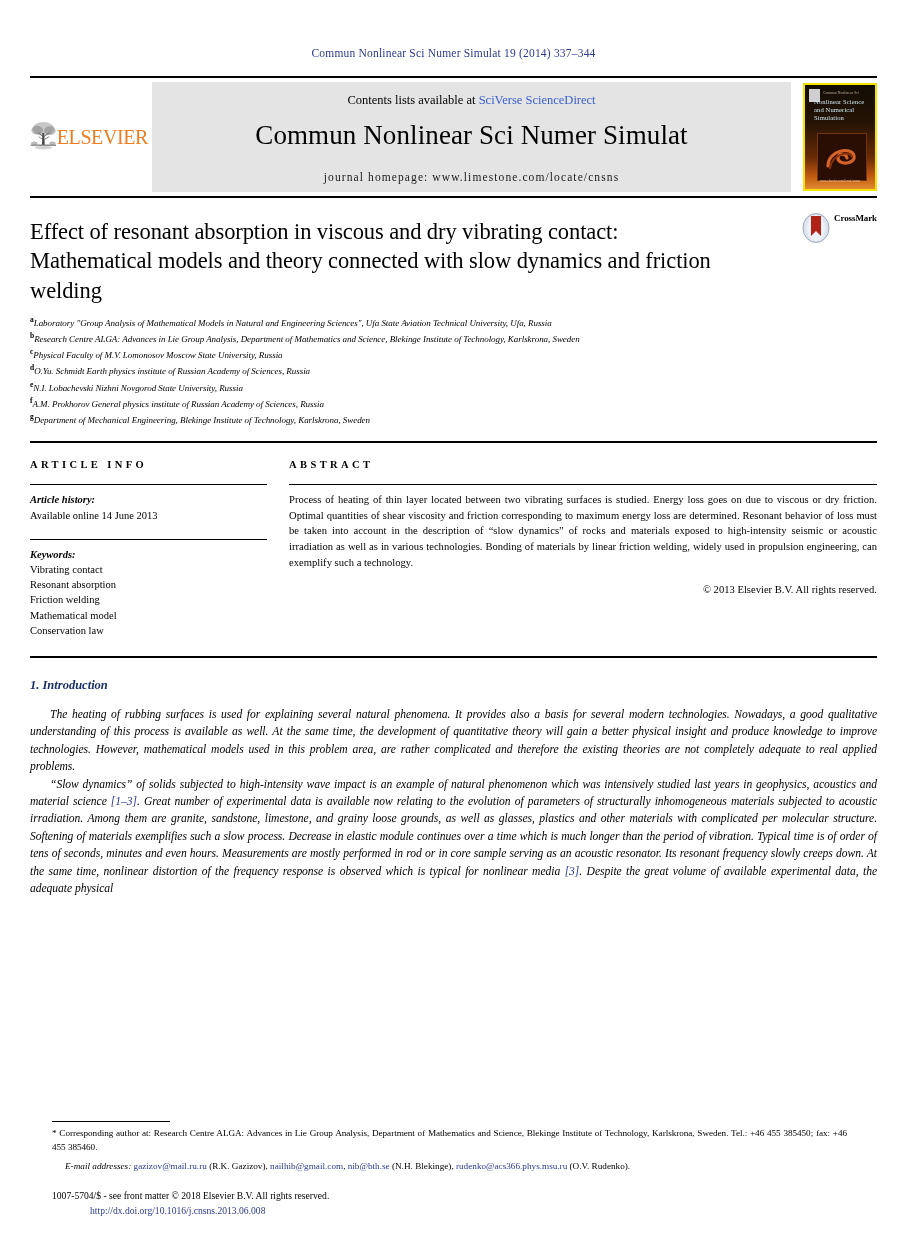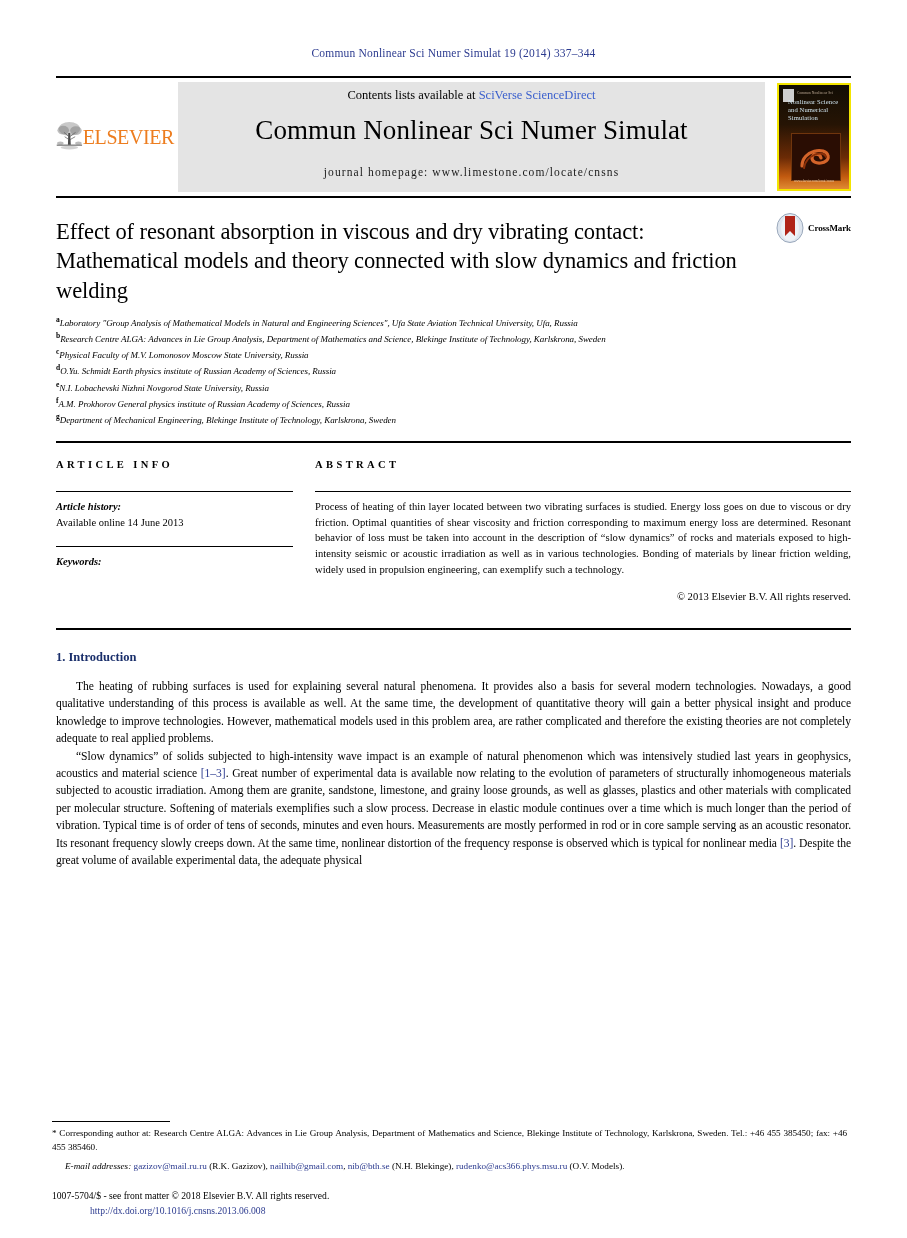--- a/index.html
+++ b/index.html
@@ -6,21 +6,21 @@
   html, body { margin: 0; padding: 0; }
   body {
     width: 907px;
     height: 1238px;
     background: #ffffff;
     font-family: "Liberation Serif", serif;
     color: #000000;
     position: relative;
     overflow: hidden;
   }
-  .page { position: relative; width: 907px; height: 1238px; padding: 0 56px; }
+  .page { position: relative; width: 907px; height: 1238px; padding: 0 30px; }
 
   
   .runhead {
     text-align: center;
     font-size: 11.5px;
     color: #2b3a8f;
     letter-spacing: .2px;
     padding-top: 47px;
     font-family: "Liberation Serif", serif;
   }
@@ -50,20 +50,21 @@
     color: #ed7d1f;
     font-weight: 400;
     line-height: 1;
     margin-top: 1px;
   }
   .mast-center {
     flex: 1 1 auto;
     background: #e4e4e4;
     display: flex;
     flex-direction: column;
+    justify-content: center;
     align-items: center;
     margin: 4px 6px 4px 4px;
     padding: 6px 0 4px 0;
   }
   .contents-line { font-size: 12.5px; color: #000; }
   .contents-line .sd { color: #3a5fcd; }
   .journal-title {
     font-size: 27px;
     margin: 12px 0 20px 0;
     letter-spacing: .1px;
@@ -90,21 +91,21 @@
   }
   .cover-swirl { position:absolute; top:4px; left:4px; width:42px; height:40px; }
   .cover-url { position:absolute; bottom:6px; left:0; right:0; text-align:center; font-size:3.2px; color:#e8cbaa; }
 
   .rule-thick { border-top: 2.5px solid #000; }
 
   
   .titleblock { position: relative; padding-top: 19px; }
   .crossmark {
     position: absolute; right: 0px; top: 15px;
-    display: flex; align-items: center; gap: 4px;
+    display: flex; gap: 4px;
   }
   .cm-badge { width: 28px; height: 30px; }
   .cm-label { font-size: 9px; font-weight: bold; letter-spacing: -0.1px; }
   .paper-title {
     font-size: 22.5px;
     line-height: 1.3;
     font-weight: 400;
     margin: 0;
     max-width: 700px;
     letter-spacing: -0.1px;
@@ -131,41 +132,41 @@
     padding-top: 16px;
     display: flex;
     gap: 22px;
   }
   .col-info { flex: 0 0 237px; }
   .col-abs { flex: 1 1 auto; }
   .sechead {
     font-size: 10.5px;
     font-weight: bold;
     letter-spacing: 3.4px;
-    margin-bottom: 21px;
+    margin-bottom: 14px;
   }
   .hr-sec { border-top: 1.6px solid #000; margin: 0 0 7px 0; }
   .lbl-it { font-style: italic; font-weight: bold; font-size: 10.5px; line-height: 1.45; }
   .hist-line { font-size: 10.5px; line-height: 1.45; }
   .hist-gap { height: 16px; }
   .kw { font-size: 10.5px; line-height: 1.45; }
   .abstract-p {
     font-size: 10.6px;
     line-height: 1.47;
     text-align: justify;
     margin: 0;
   }
   .copyright {
     font-size: 10.6px;
     text-align: right;
     margin-top: 14px;
   }
 
   
-  .bodywrap { margin-top: 26px; border-top: 2.5px solid #000; padding-top: 20px; }
+  .bodywrap { margin-top: 18px; border-top: 2.5px solid #000; padding-top: 20px; font-style: italic; }
   .h1 { font-size: 12.5px; font-weight: bold; color: #1a2f6b; margin: 0 0 13px 0; }
   .para {
     font-size: 11.6px;
     line-height: 1.5;
     text-align: justify;
     text-indent: 20px;
     margin: 0;
     letter-spacing: -0.05px;
   }
   .ref { color: #2b3a8f; }
@@ -264,20 +265,27 @@
 
   <div class="infowrap">
     <div class="col-info">
       <div class="sechead">ARTICLE INFO</div>
       <div class="hr-sec"></div>
       <div class="lbl-it">Article history:</div>
       <div class="hist-line">Available online 14 June 2013</div>
       <div class="hist-gap"></div>
       <div class="hr-sec"></div>
       <div class="lbl-it">Keywords:</div>
+      <div>
+          <div class="kw">Vibrating contact</div>
+          <div class="kw">Resonant absorption</div>
+          <div class="kw">Friction welding</div>
+          <div class="kw">Mathematical model</div>
+          <div class="kw">Conservation law</div>
+        </div>
     </div>
 
     <div class="col-abs">
       <div class="sechead">ABSTRACT</div>
       <div class="hr-sec"></div>
       <p class="abstract-p">Process of heating of thin layer located between two vibrating surfaces is studied. Energy loss goes on due to viscous or dry friction. Optimal quantities of shear viscosity and friction corresponding to maximum energy loss are determined. Resonant behavior of loss must be taken into account in the description of “slow dynamics” of rocks and materials exposed to high-intensity seismic or acoustic irradiation as well as in various technologies. Bonding of materials by linear friction welding, widely used in propulsion engineering, can exemplify such a technology.</p>
       <div class="copyright">© 2013 Elsevier B.V. All rights reserved.</div>
     </div>
   </div>
 
@@ -287,21 +295,21 @@
     <p class="para">
       <span>“Slow dynamics” of solids subjected to high-intensity wave impact is an example of natural phenomenon which was intensively studied last years in geophysics, acoustics and material science </span><span class="ref">[1–3]</span><span>. Great number of experimental data is available now relating to the evolution of parameters of structurally inhomogeneous materials subjected to acoustic irradiation. Among them are granite, sandstone, limestone, and grainy loose grounds, as well as glasses, plastics and other materials with complicated per molecular structure. Softening of materials exemplifies such a slow process. Decrease in elastic module continues over a time which is much longer than the period of vibration. Typical time is of order of tens of seconds, minutes and even hours. Measurements are mostly performed in rod or in core sample serving as an acoustic resonator. Its resonant frequency slowly creeps down. At the same time, nonlinear distortion of the frequency response is observed which is typical for nonlinear media </span><span class="ref">[3]</span><span>. Despite the great volume of available experimental data, the adequate physical</span>
     </p>
   </div>
 
   <div class="footnotes">
     <div class="fn-rule"></div>
     <div class="fn">* Corresponding author at: Research Centre ALGA: Advances in Lie Group Analysis, Department of Mathematics and Science, Blekinge Institute of Technology, Karlskrona, Sweden. Tel.: +46 455 385450; fax: +46 455 385460.</div>
     <div class="fn-emails">
       <i>E-mail addresses:</i>
-      <span> <span class="link">gazizov@mail.ru.ru</span><span> (R.K. Gazizov)</span>,  <span class="link">nailhib@gmail.com</span>,  <span class="link">nib@bth.se</span><span> (N.H. Blekinge)</span>,  <span class="link">rudenko@acs366.phys.msu.ru</span><span> (O.V. Models)</span>.</span>
+      <span> <span class="link">gazizov@mail.ru.ru</span><span> (R.K. Gazizov)</span>,  <span class="link">nailhib@gmail.com</span>,  <span class="link">nib@bth.se</span><span> (N.H. Blekinge)</span>,  <span class="link">rudenko@acs366.phys.msu.ru</span><span> (O.V. Rudenko)</span>.</span>
     </div>
     <div class="frontmatter">
       <div>1007-5704/$ - see front matter © 2018 Elsevier B.V. All rights reserved.</div>
       <div class="doi">http://dx.doi.org/10.1016/j.cnsns.2013.06.008</div>
     </div>
   </div>
 
 </div>
 
 </body></html>

